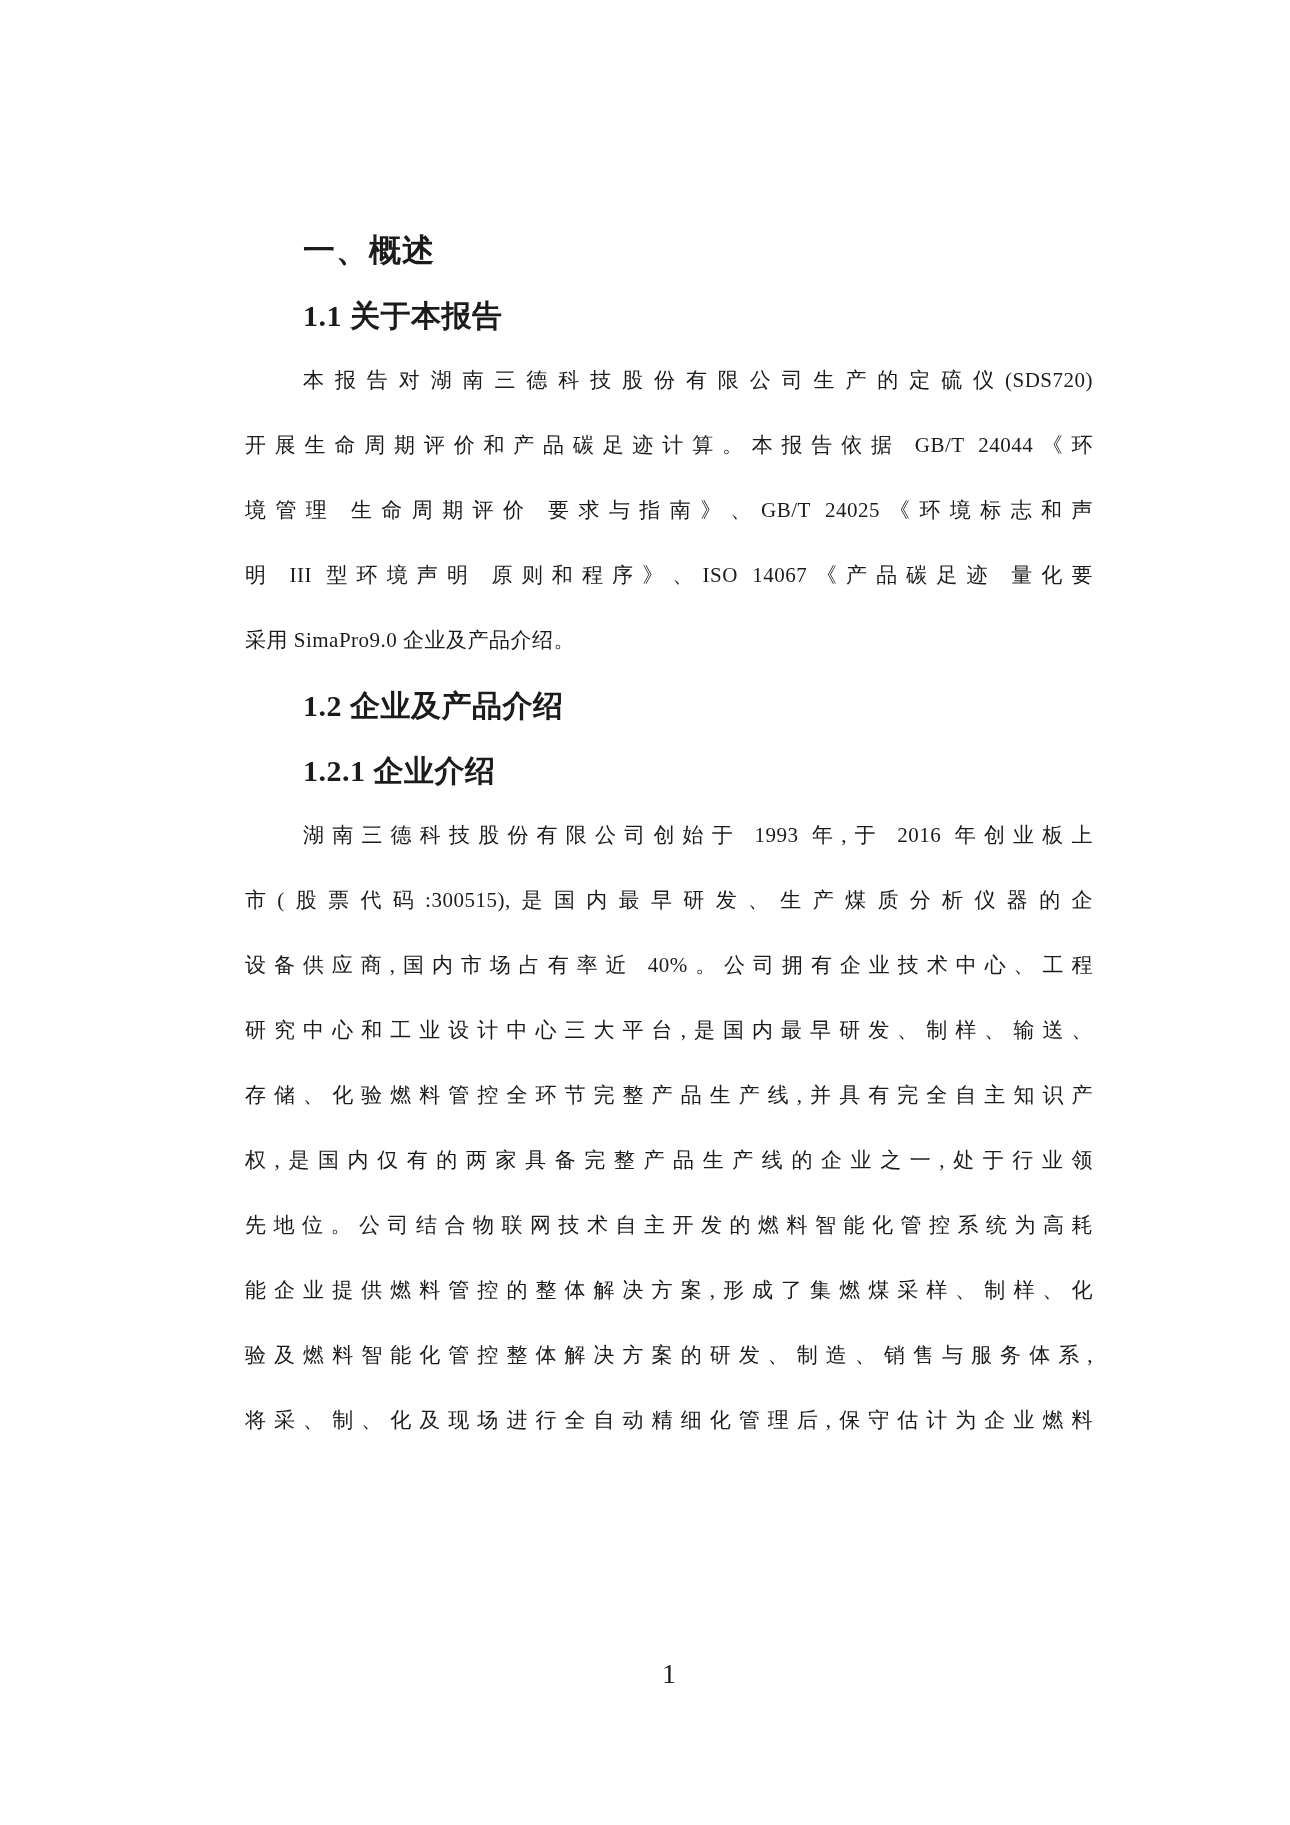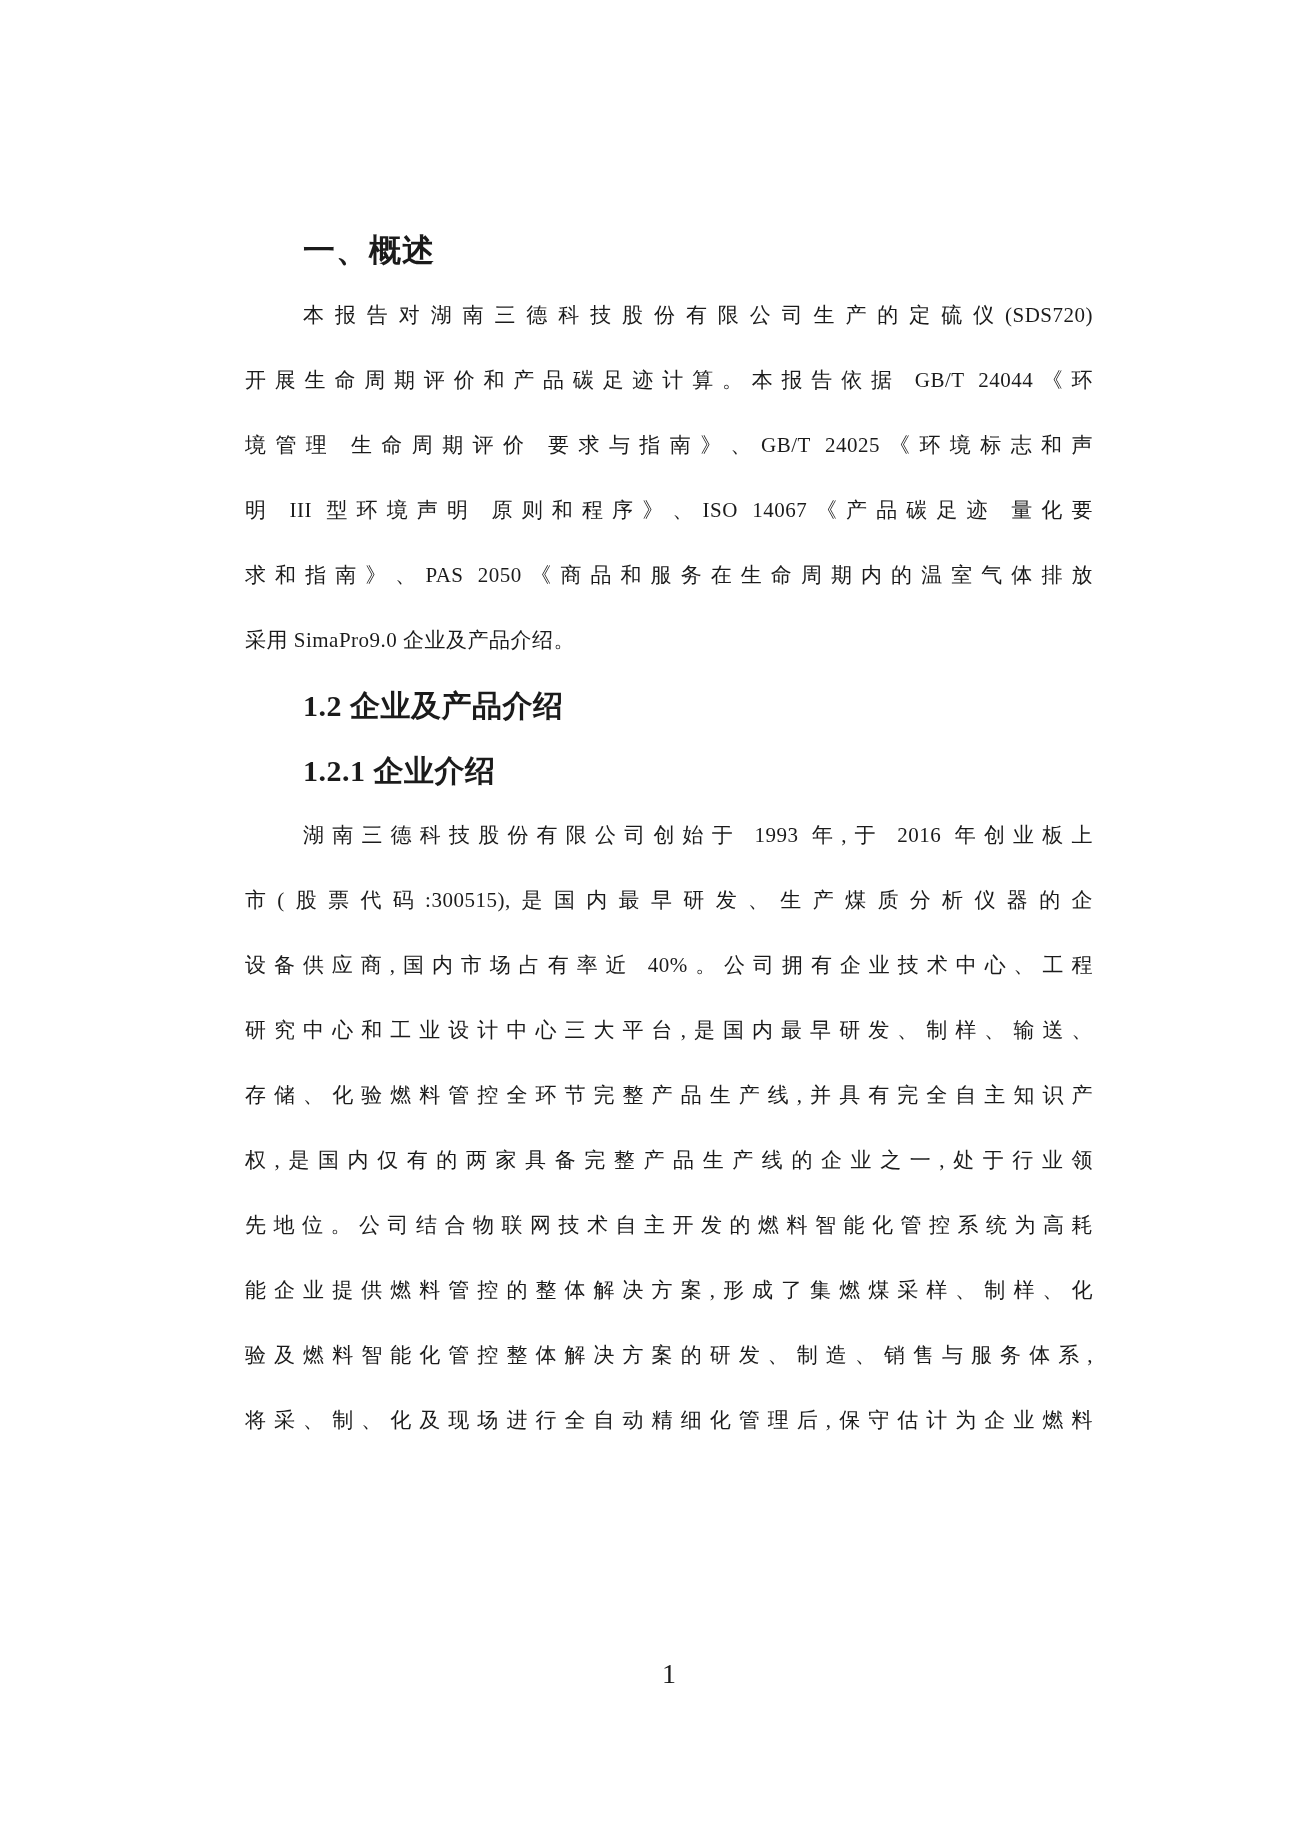--- a/index.html
+++ b/index.html
@@ -52,26 +52,26 @@
   }
 </style>
 </head>
 <body>
 
 <div class="page">
   <div class="content">
 
     <div class="line h1 indent">一、概述</div>
 
+    <div class="line h2 indent">1.1 关于本报告</div>
 
     <div class="line just indent">本报告对湖南三德科技股份有限公司生产的定硫仪(SDS720)</div>
     <div class="line just">开展生命周期评价和产品碳足迹计算。本报告依据 GB/T 24044《环</div>
     <div class="line just">境管理 生命周期评价 要求与指南》、GB/T 24025《环境标志和声</div>
     <div class="line just">明 III 型环境声明 原则和程序》、ISO 14067《产品碳足迹 量化要</div>
-    <div class="line just">求和指南》、PAS 2050《商品和服务在生命周期内的温室气体排放</div>
     <div class="line">采用 SimaPro9.0 企业及产品介绍。</div>
 
     <div class="line h2 indent">1.2 企业及产品介绍</div>
 
     <div class="line h2 indent">1.2.1 企业介绍</div>
 
     <div class="line just indent">湖南三德科技股份有限公司创始于 1993 年,于 2016 年创业板上</div>
     <div class="line just">市(股票代码:300515),是国内最早研发、生产煤质分析仪器的企</div>
     <div class="line just">设备供应商,国内市场占有率近 40%。公司拥有企业技术中心、工程</div>
     <div class="line just">研究中心和工业设计中心三大平台,是国内最早研发、制样、输送、</div>

